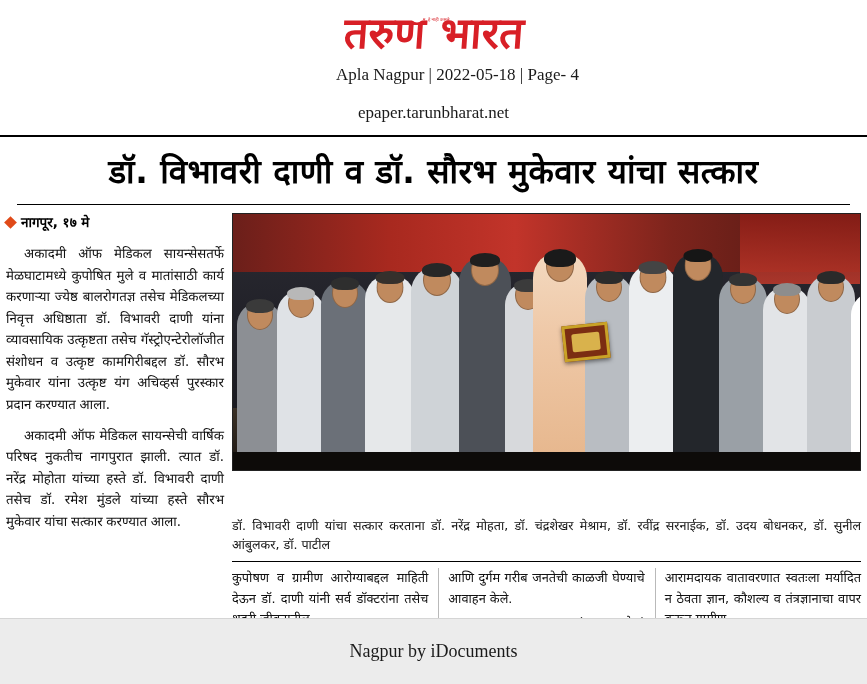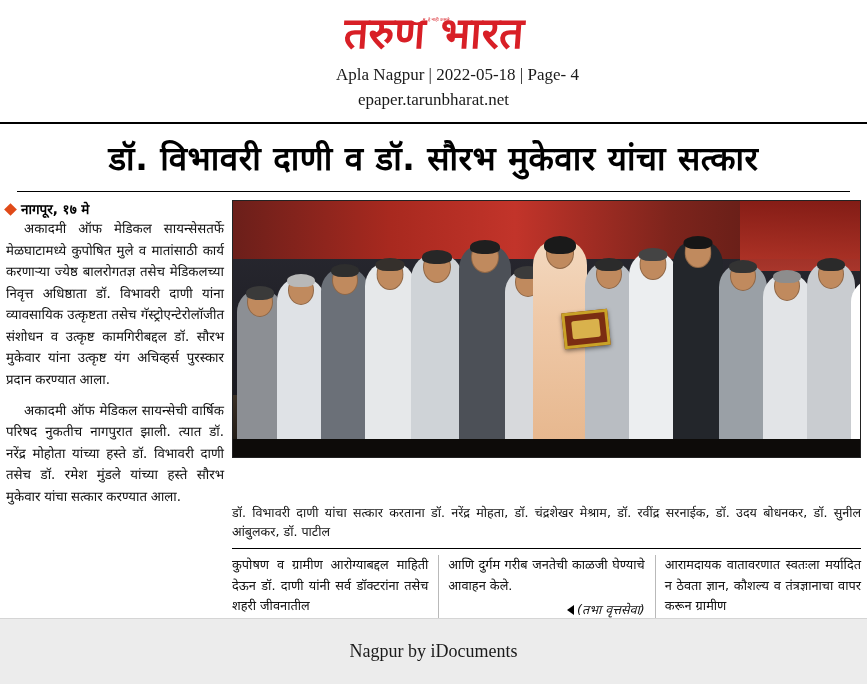--- a/index.html
+++ b/index.html
@@ -70,21 +70,21 @@
     font-family: "Liberation Serif", serif;
     font-size: 17px;
     color: #1a1a1a;
     margin-top: 10px;
     padding-left: 48px;
   }
   .site-line {
     font-family: "Liberation Serif", serif;
     font-size: 17px;
     color: #1a1a1a;
-    margin-top: 5px;
+    margin-top: 18px;
   }
 
   .rule {
     width: 100%;
     height: 2px;
     background: #000000;
     margin-top: 12px;
   }
 
   
@@ -116,21 +116,21 @@
     flex: 0 0 218px;
   }
   .dateline {
     font-family: "DejaVu Sans", sans-serif;
     font-size: 13.5px;
     font-weight: bold;
     color: #000;
     display: flex;
     align-items: center;
     gap: 6px;
-    margin-bottom: 0;
+    margin-bottom: 12px;
   }
   .diamond {
     width: 9px; height: 9px;
     background: #e04a18;
     transform: rotate(45deg);
     display: inline-block;
     flex: 0 0 9px;
   }
   .para {
     font-family: "DejaVu Sans", sans-serif;

